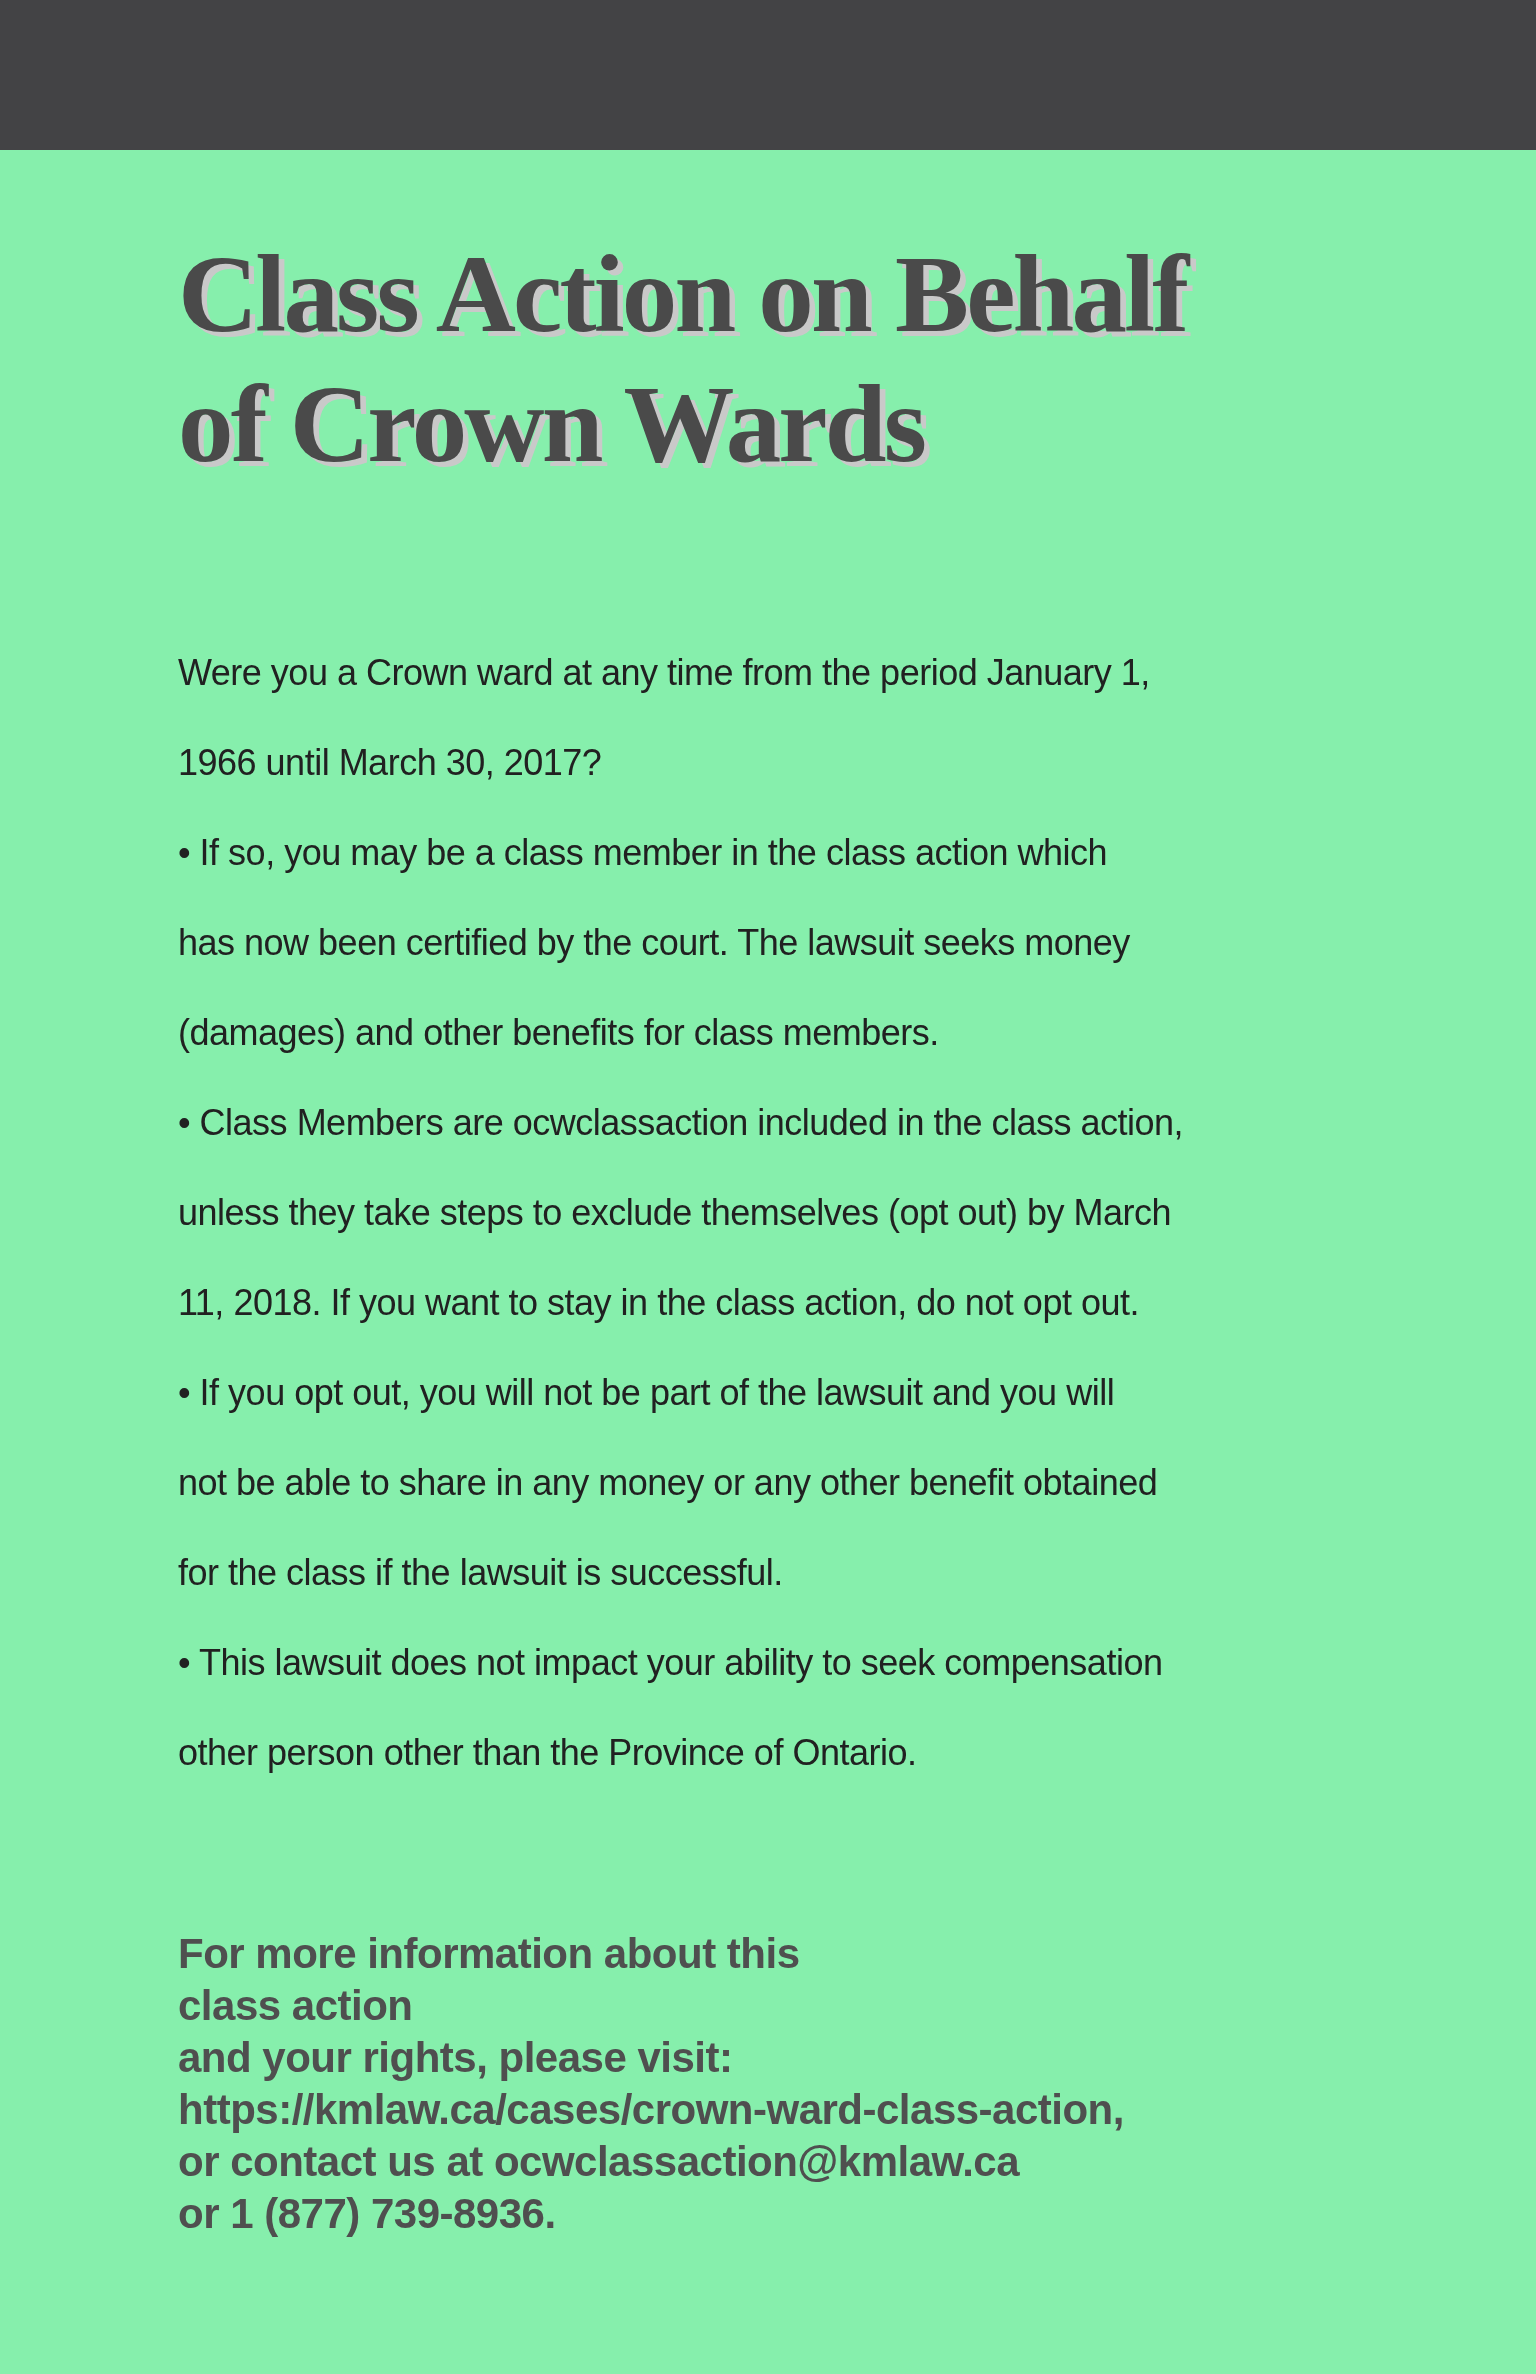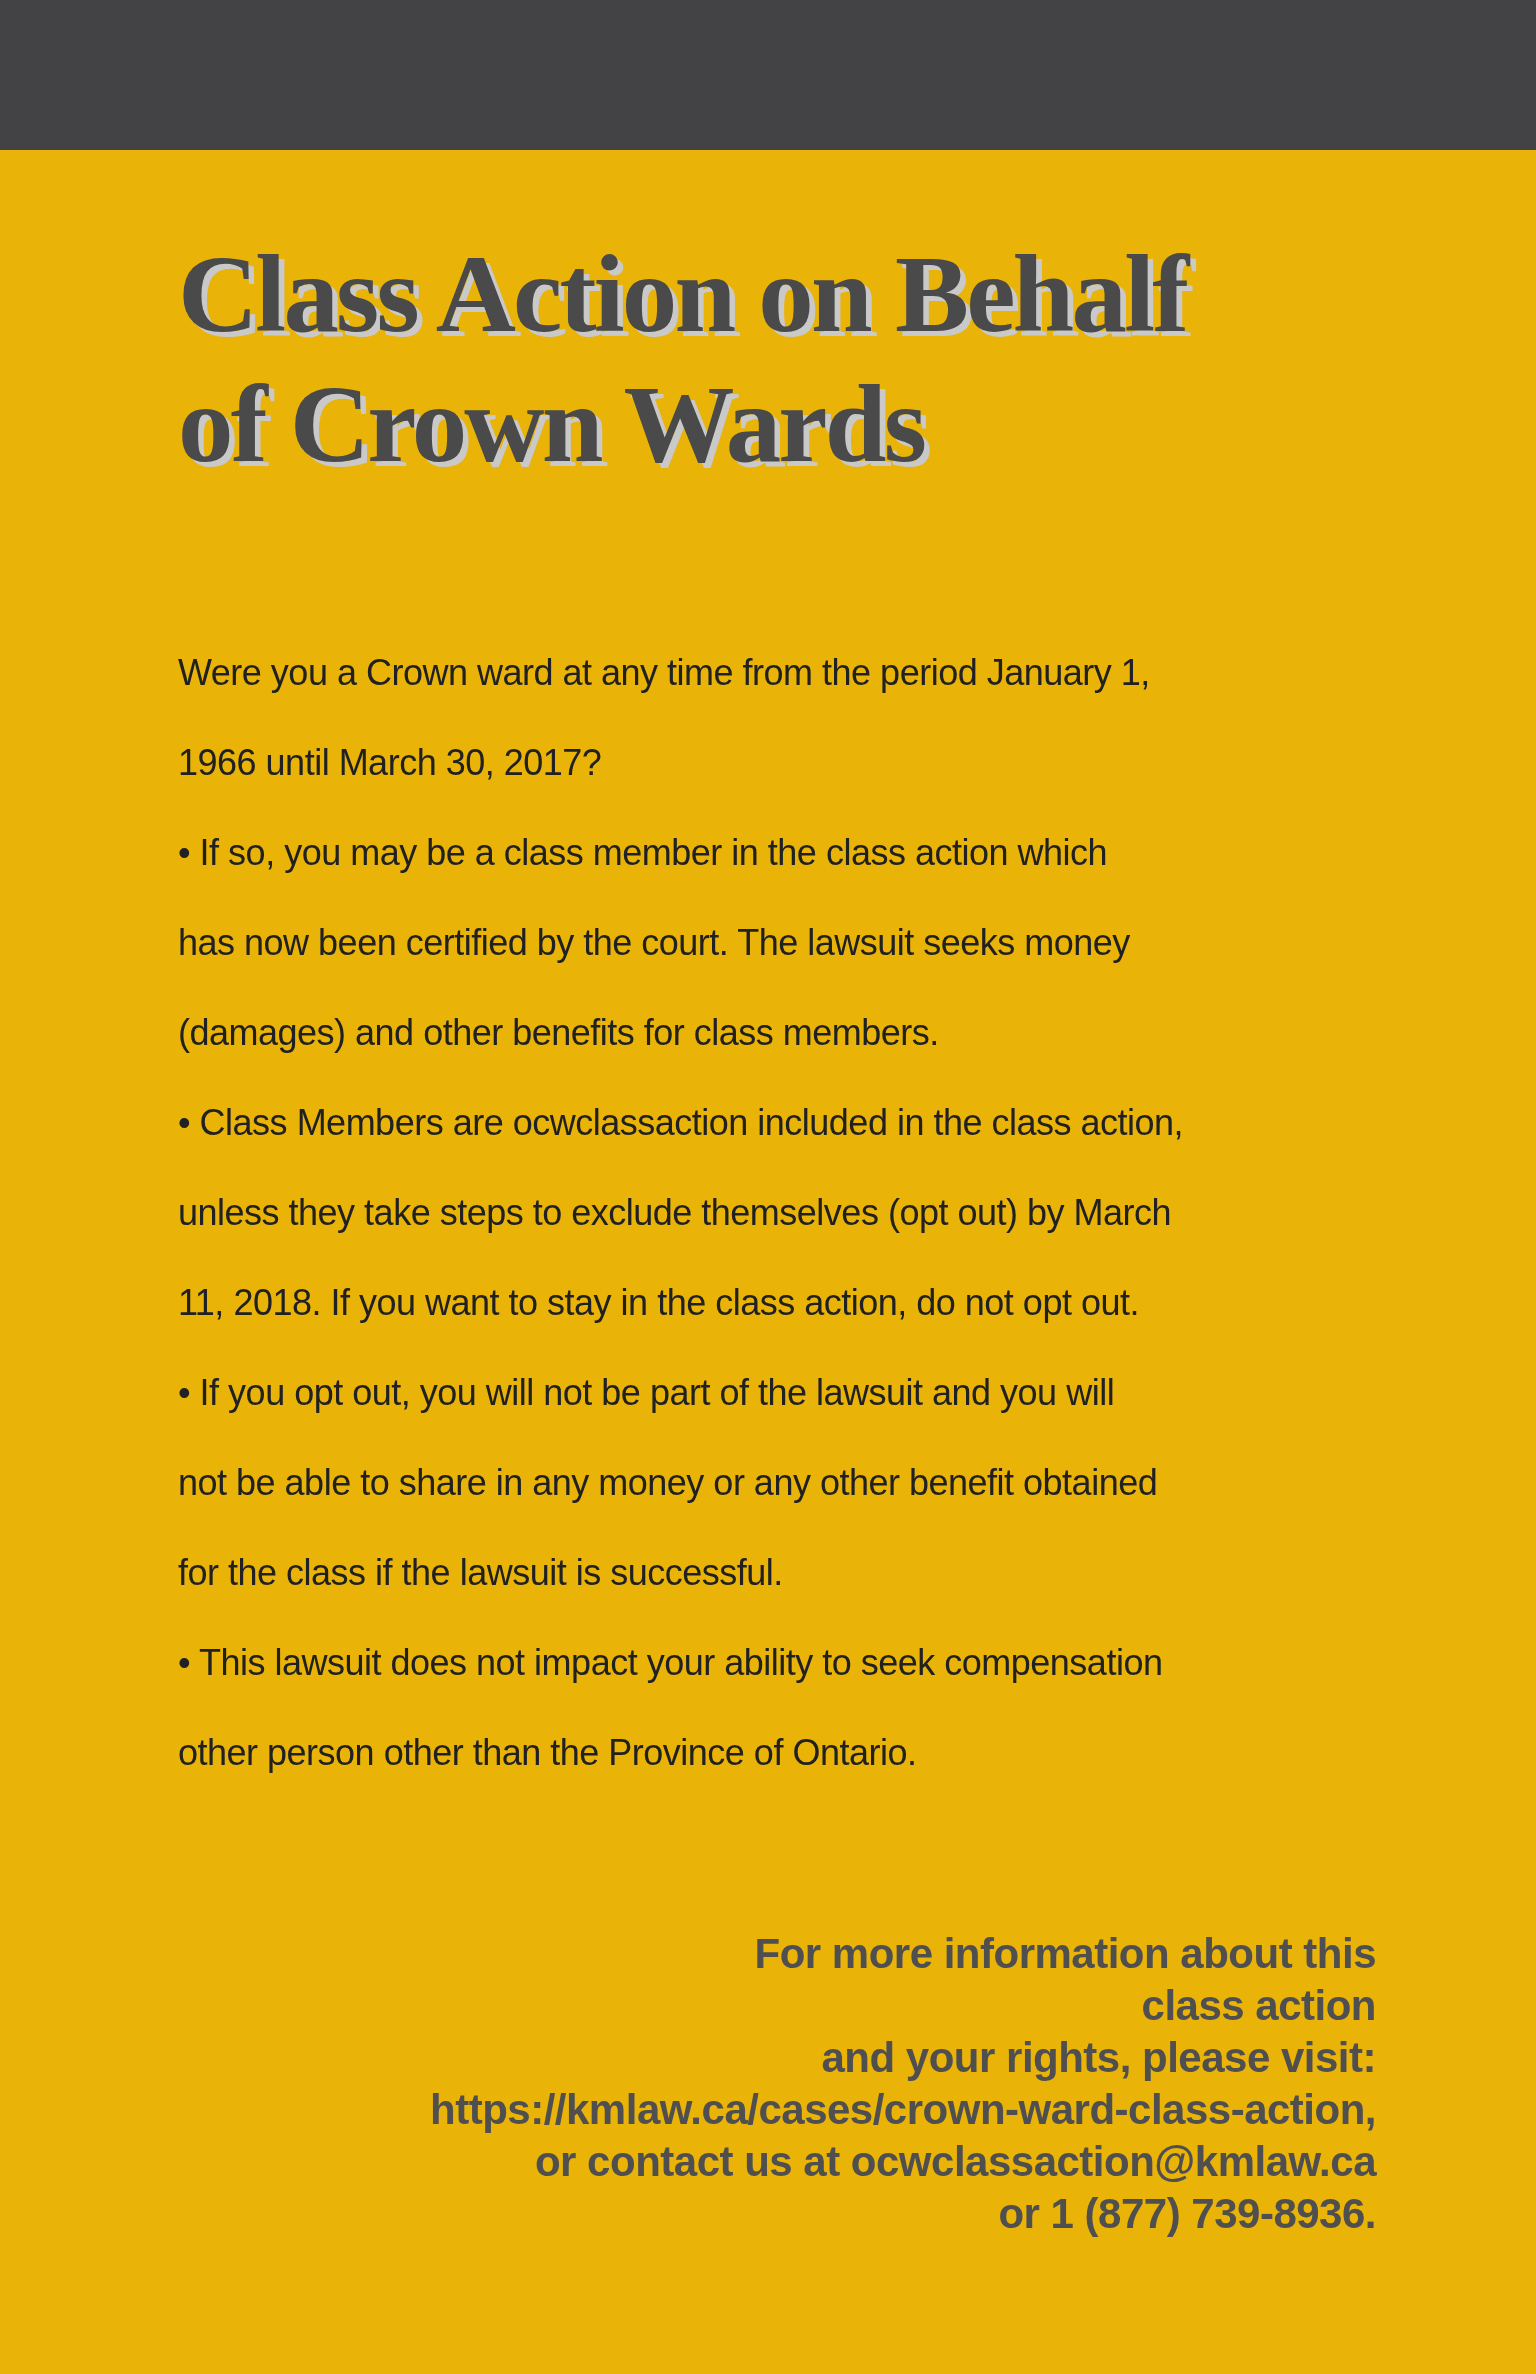--- a/index.html
+++ b/index.html
@@ -2,21 +2,21 @@
 <html style="font-size:15px"><head>
 <meta charset="utf-8">
 <style>
   html, body { margin: 0; padding: 0; }
   body { background: #888; }
   .page {
     position: relative;
     width: 1536px;
     height: 2375px;
     margin: 0 auto;
-    background: #eab308;
+    background: #86efac;
     overflow: hidden;
     font-family: "Liberation Sans", sans-serif;
   }
   .header-bar {
     width: 100%;
     height: 150px;
     background: #434345;
   }
   .content {
     box-sizing: border-box;
@@ -39,21 +39,21 @@
     margin-top: 139px;
     font-size: 36px;
     line-height: 90px;
     letter-spacing: -0.5px;
     color: #212121;
     font-weight: 400;
   }
   .body-line { white-space: nowrap; }
   .footer-text {
     margin-top: 130px;
-    text-align: right;
+    text-align: left;
     font-size: 42px;
     line-height: 52px;
     font-weight: 700;
     letter-spacing: -0.5px;
     color: #4f4f4f;
   }
   .footer-line { white-space: nowrap; }
 </style>
 </head>
 <body>

